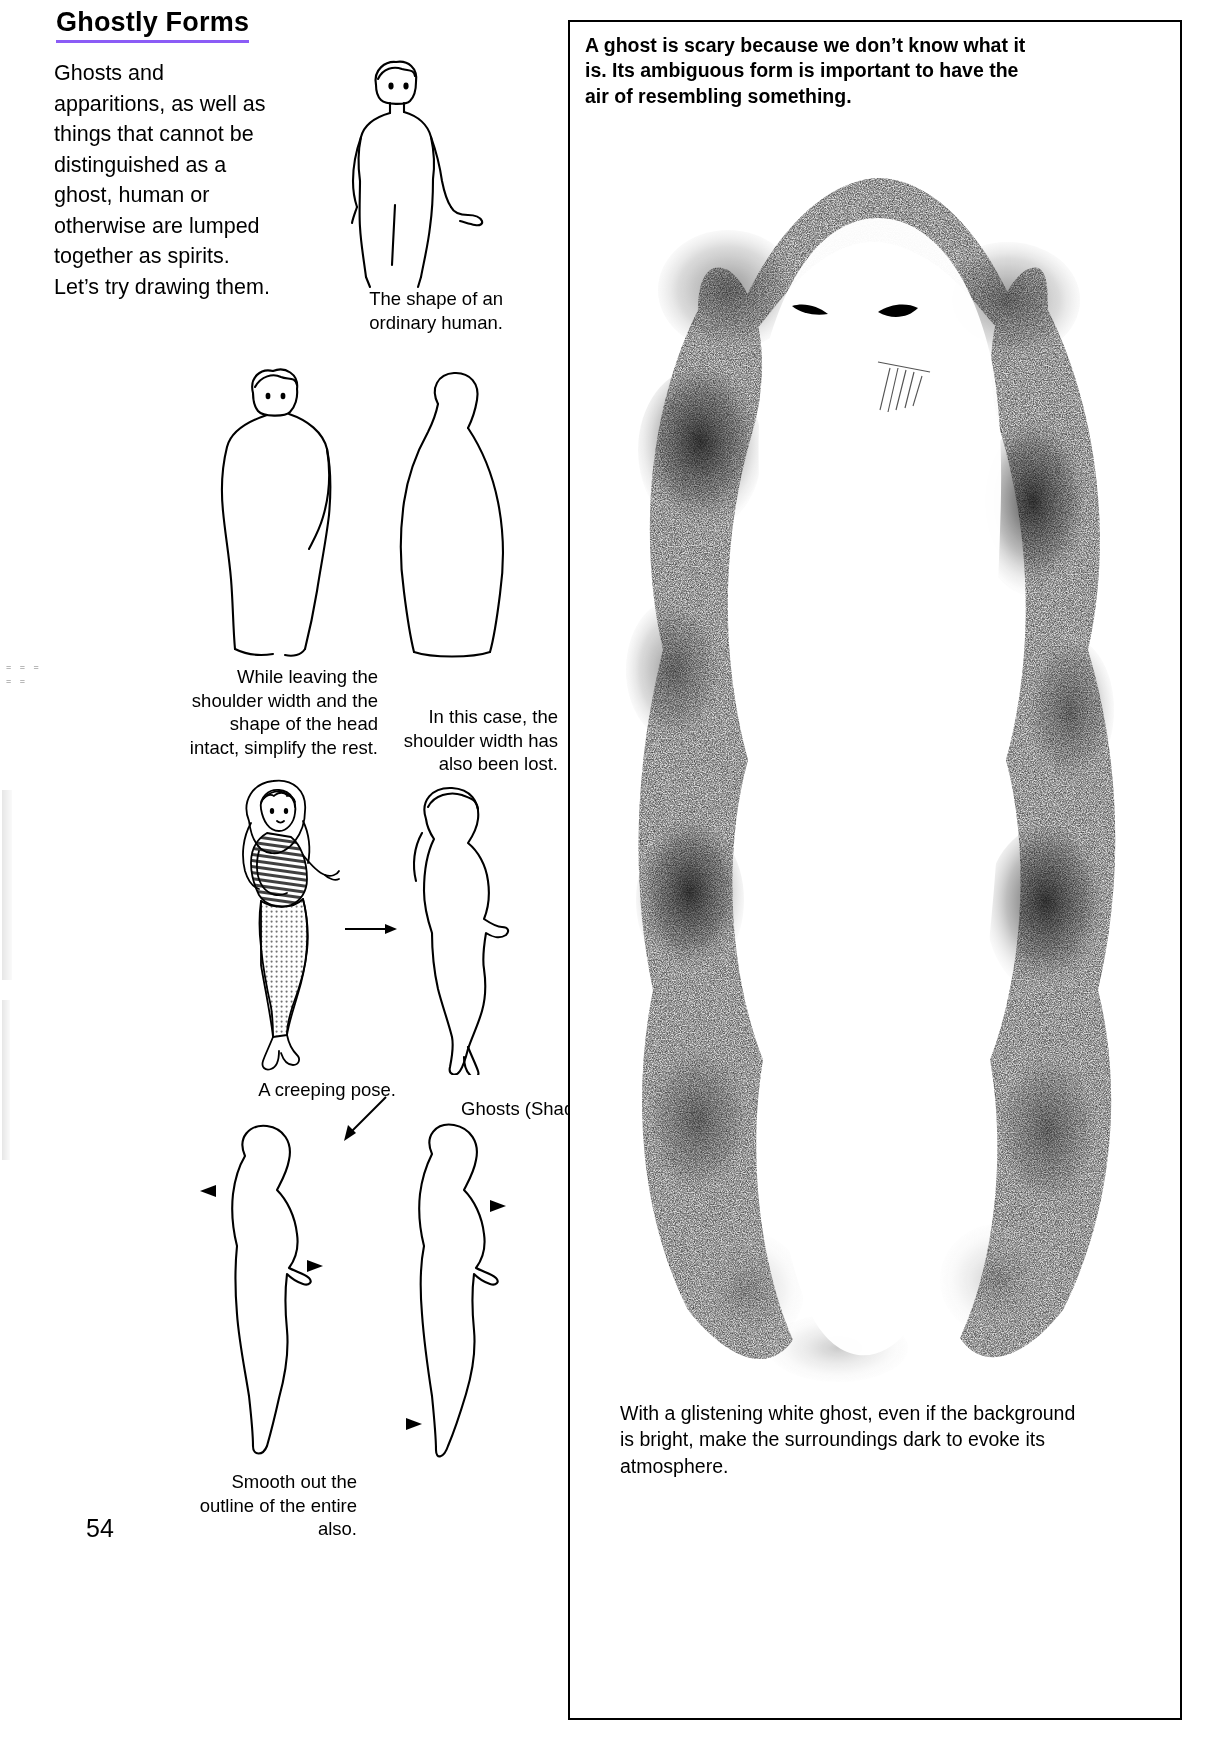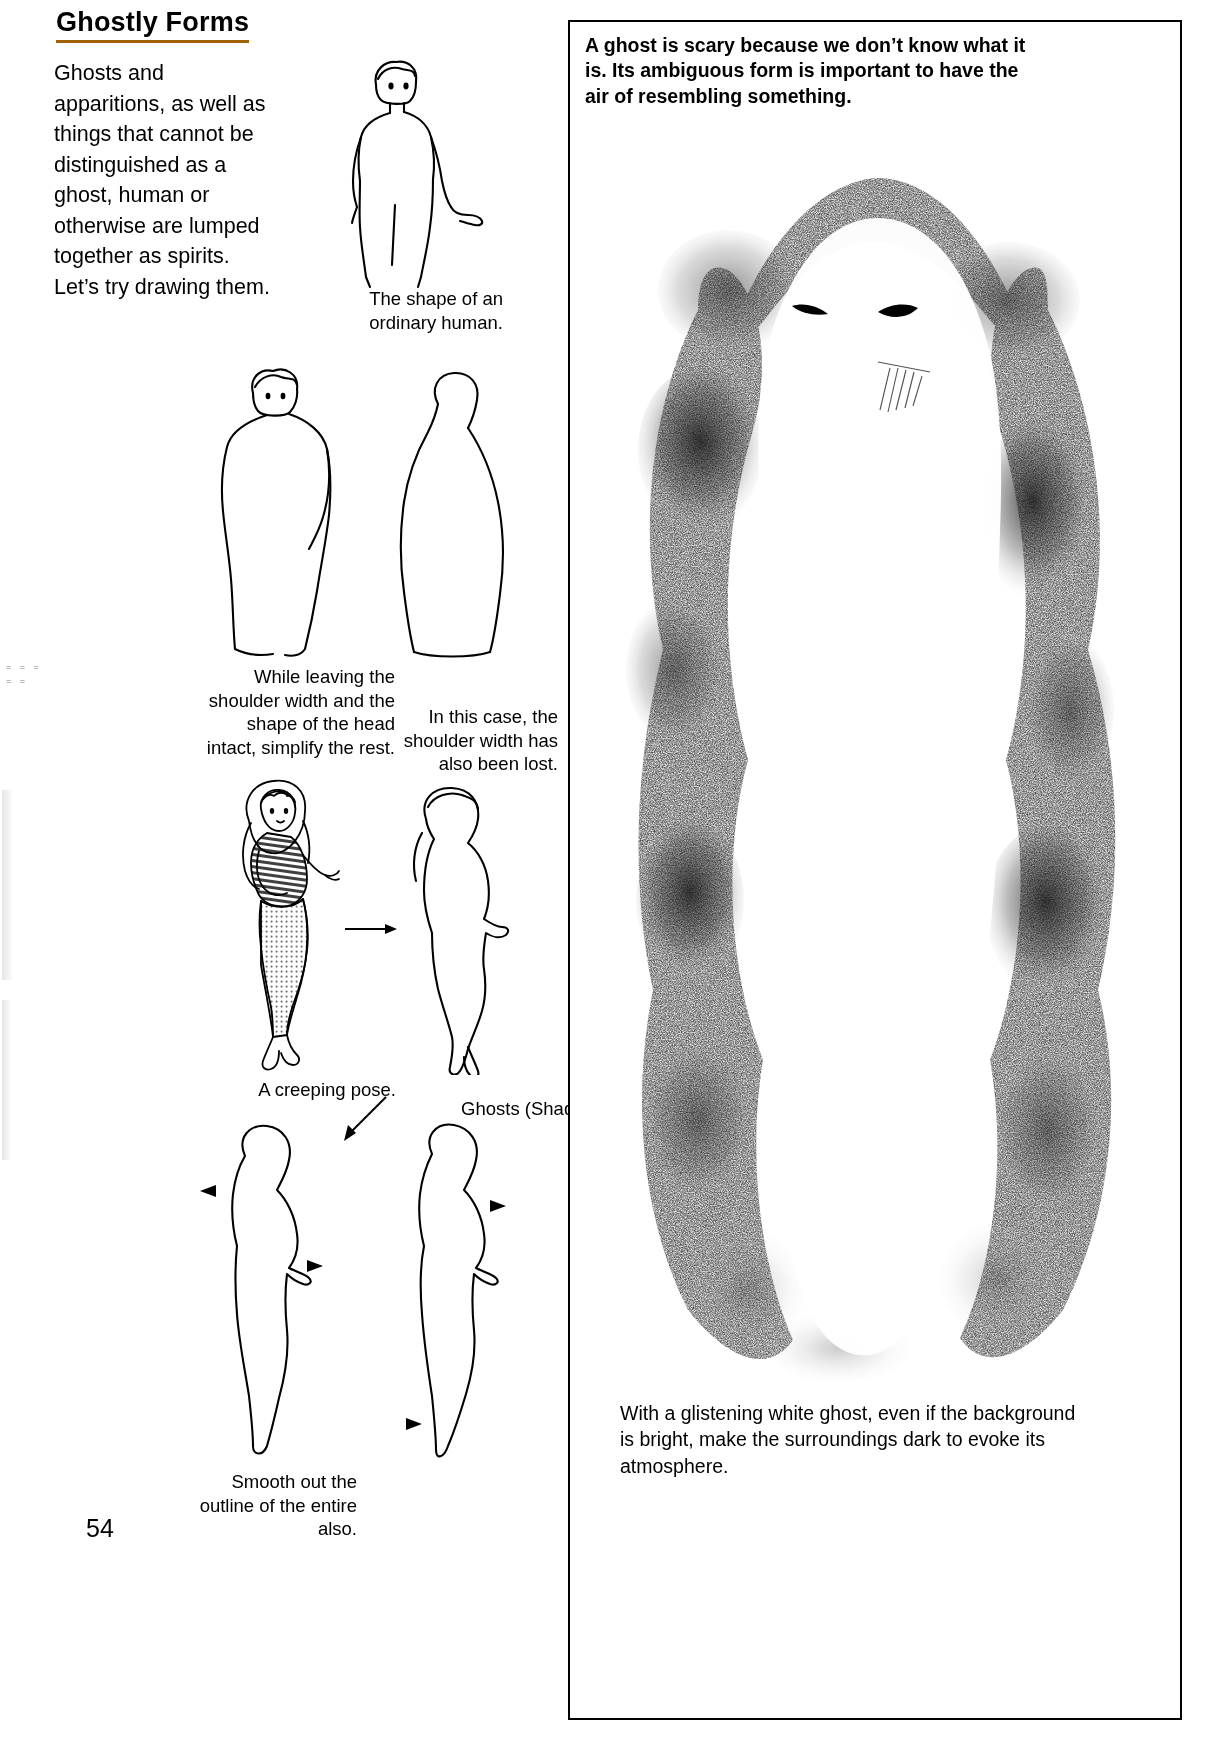--- a/index.html
+++ b/index.html
@@ -21,21 +21,21 @@
   }
 
   
   .title {
     position: absolute;
     left: 56px;
     top: 8px;
     font-size: 27px;
     font-weight: bold;
     letter-spacing: 0.2px;
-    border-bottom: 3px solid #a16207;
+    border-bottom: 3px solid #8b5cf6;
     padding-bottom: 2px;
     line-height: 1.1;
   }
 
   
   .intro {
     position: absolute;
     left: 54px;
     top: 58px;
     width: 225px;
@@ -45,21 +45,21 @@
 
   
   .cap {
     position: absolute;
     font-size: 18.5px;
     line-height: 1.28;
     text-align: right;
   }
 
   .cap-human      { left: 313px; top: 287px; width: 190px; }
-  .cap-simplify   { left: 195px; top: 665px; width: 200px; }
+  .cap-simplify   { left: 178px; top: 665px; width: 200px; }
   .cap-shoulder   { left: 383px; top: 705px; width: 175px; }
   .cap-creeping   { left: 196px; top: 1078px; width: 200px; }
   .cap-outline    { left: 404px; top: 1097px; width: 200px; }
   .cap-smooth     { left: 172px; top: 1470px; width: 185px; }
   .cap-taper      { left: 355px; top: 1467px; width: 215px; }
 
   .pagenum {
     position: absolute;
     left: 86px;
     top: 1514px;

